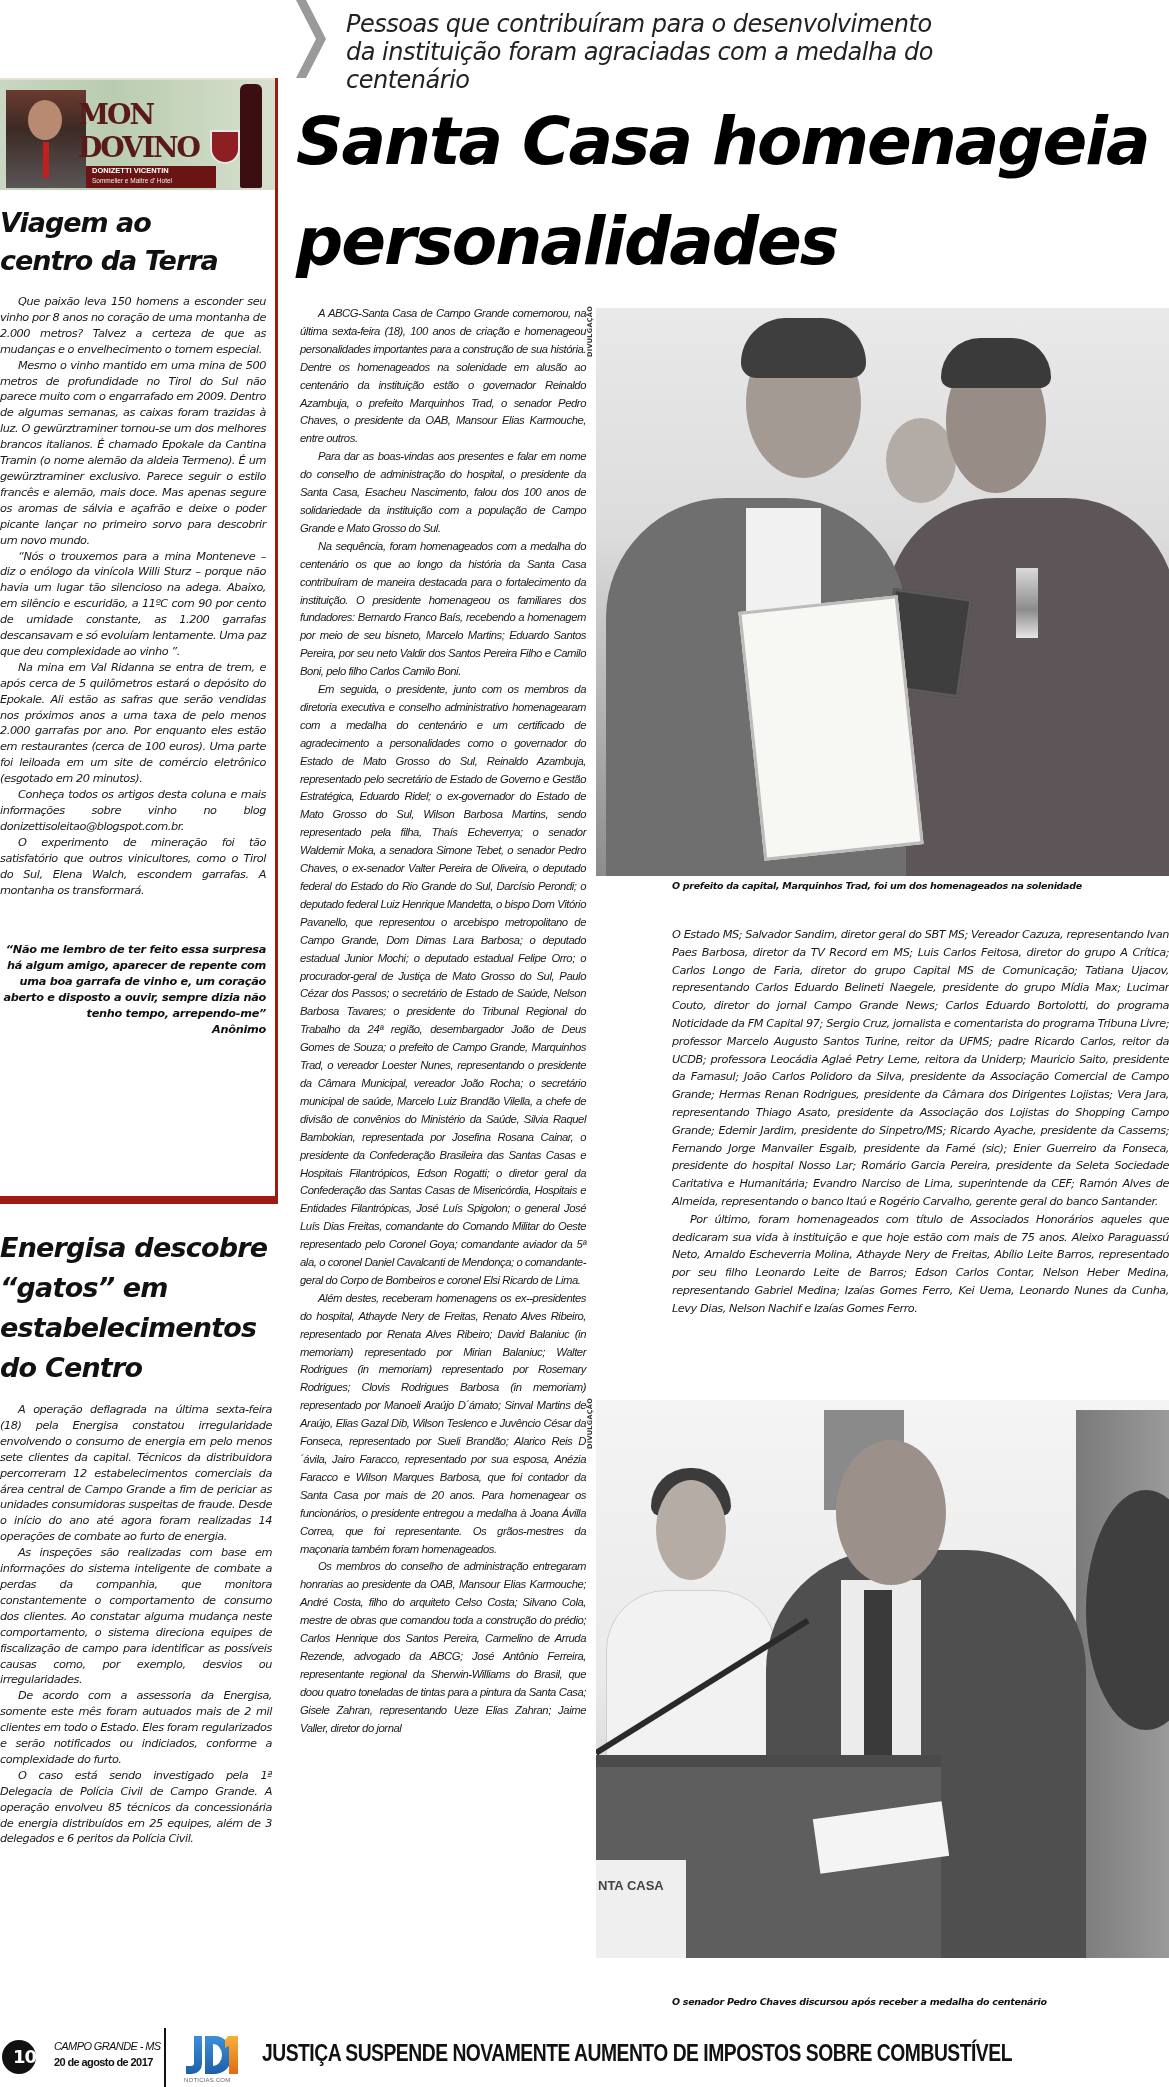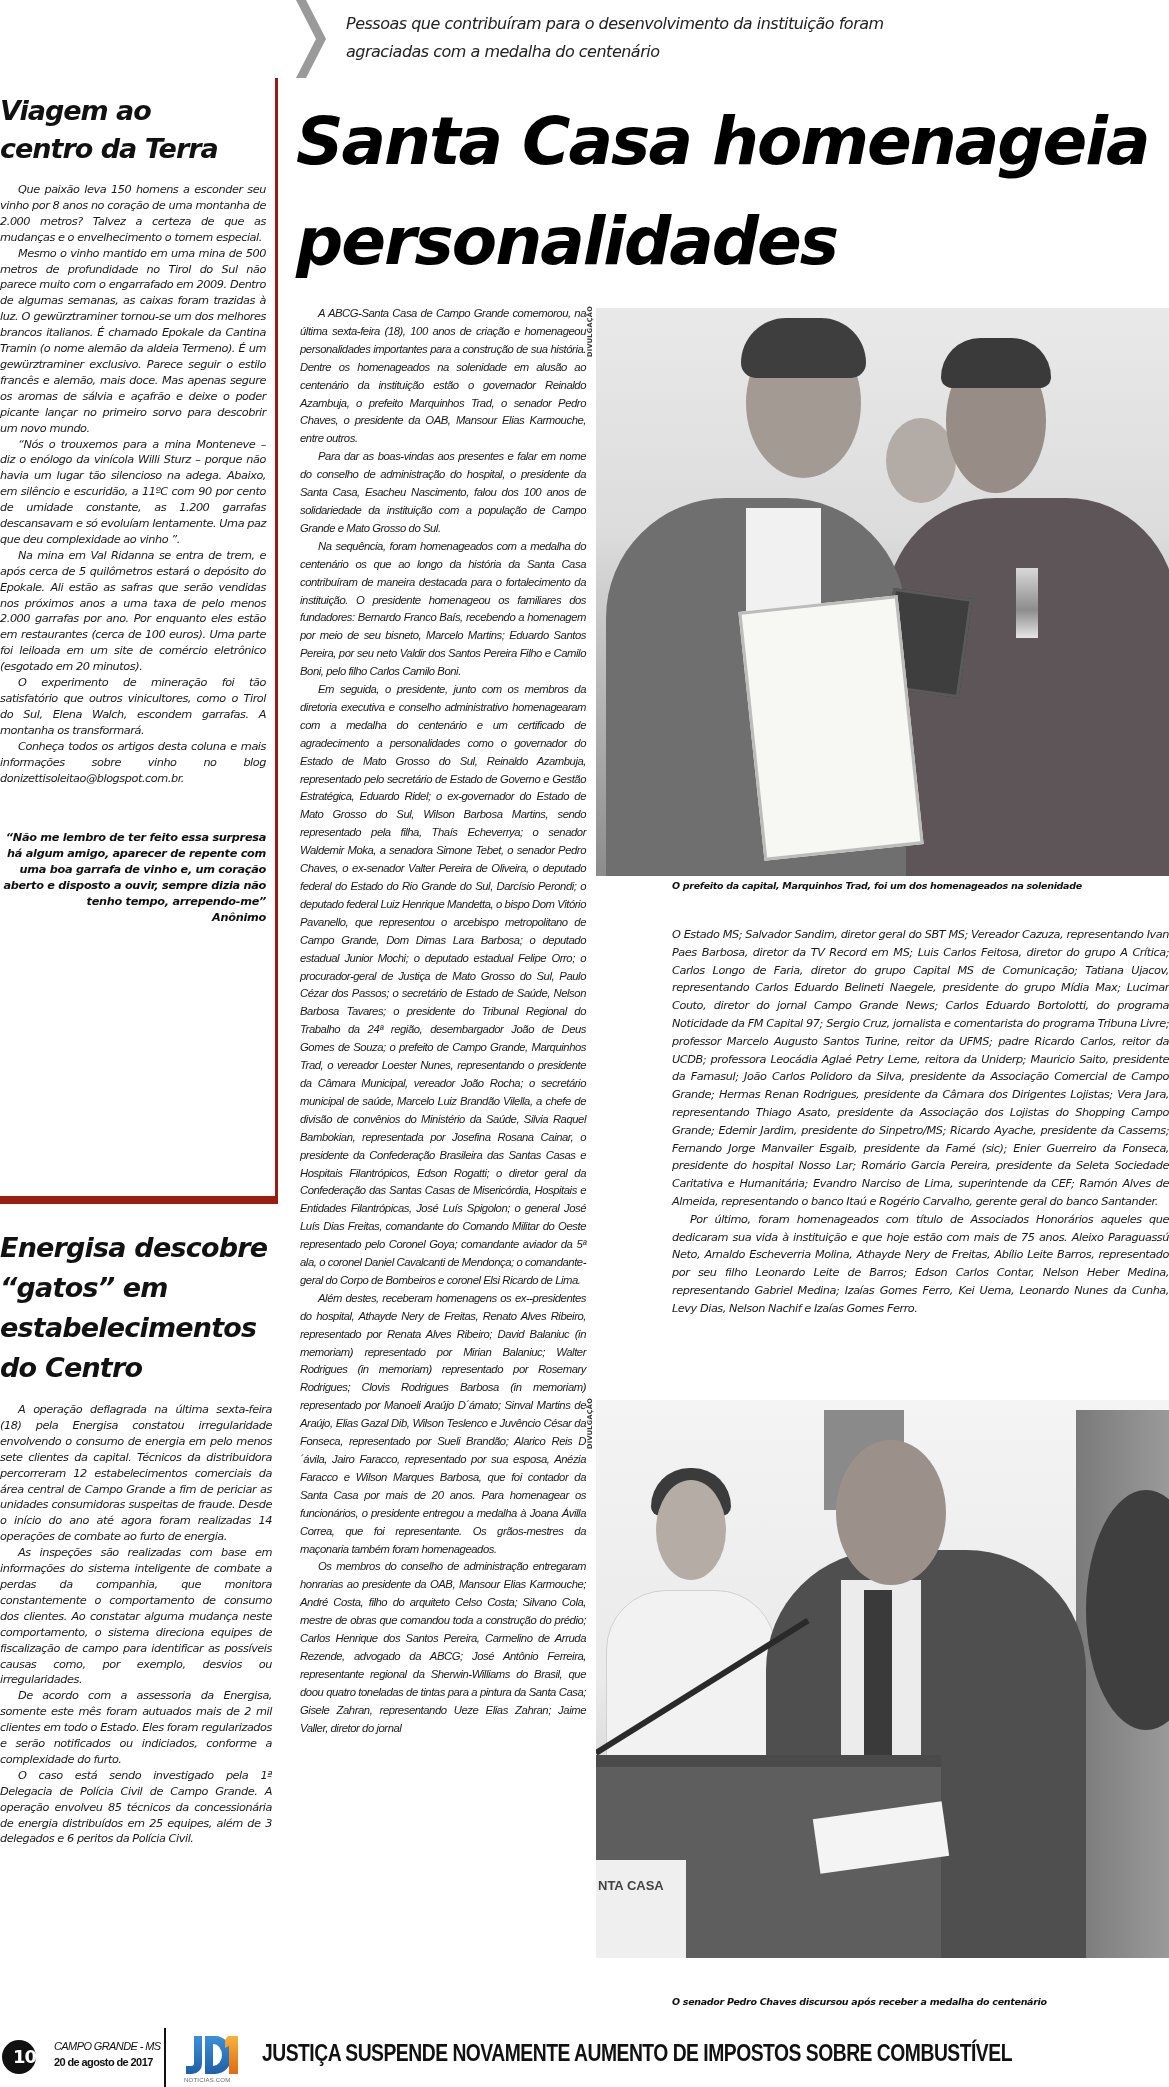--- a/index.html
+++ b/index.html
@@ -3,21 +3,21 @@
 <meta charset="utf-8">
 <style>
   * { box-sizing: border-box; margin: 0; padding: 0; }
   html, body { width: 1169px; height: 2087px; background: #ffffff; overflow: hidden; }
   body { position: relative; font-family: "Liberation Sans", sans-serif; color: #111; }
 
   .abs { position: absolute; }
 
   
   .deck-chevron { left: 296px; top: 0; width: 30px; height: 78px; }
-  .deck { left: 346px; top: 10px; width: 620px; font-family: "DejaVu Sans", sans-serif; font-style: italic; font-size: 16px; line-height: 28px; color: #222; letter-spacing: -0.5px; }
+  .deck { left: 346px; top: 10px; width: 620px; font-family: "DejaVu Sans", sans-serif; font-style: italic; font-size: 24px; line-height: 28px; color: #222; letter-spacing: -0.5px; }
 
   .headline { left: 296px; top: 92px; width: 870px; font-family: "DejaVu Sans", sans-serif; font-weight: bold; font-style: italic; font-size: 66px; line-height: 100px; color: #000; letter-spacing: -2px; }
 
   
   .col-left { left: 0; top: 78px; width: 278px; }
   .wine-banner { position: relative; width: 276px; height: 112px; background: linear-gradient(90deg,#c9d6c2 0%,#b9ccb0 40%,#d7e0cd 100%); border-top: 2px solid #e8e2d6; overflow: hidden; }
   .wine-photo { position: absolute; left: 6px; top: 10px; width: 80px; height: 98px; background: linear-gradient(180deg,#6b3a2f 0%,#3d2a24 40%,#5a5556 100%); }
   .wine-photo .face { position:absolute; left: 22px; top: 10px; width: 34px; height: 40px; border-radius: 50%; background:#b88a72; }
   .wine-photo .tie { position:absolute; left: 37px; top: 52px; width: 6px; height: 36px; background:#c0211f; }
   .wine-title { position: absolute; left: 78px; top: 18px; font-family: "DejaVu Serif", serif; font-size: 28px; color: #5a1a1a; letter-spacing: -2px; font-weight: bold; }
@@ -106,31 +106,44 @@
   <polygon points="0,0 10,0 30,39 10,78 0,78 20,39" fill="#9a9a9a"></polygon>
 </svg>
 <div class="abs deck">Pessoas que contribuíram para o desenvolvimento da instituição foram agraciadas com a medalha do centenário</div>
 
 <h1 class="abs headline">
   <span>Santa Casa homenageia</span><br>
   <span>personalidades</span>
 </h1>
 
 <div class="abs col-left">
+  <div class="wine-banner">
+    <div class="wine-photo">
+      <div class="face"></div>
+        <div class="tie"></div>
+    </div>
+    <div class="wine-title">MON DOVINO</div>
+    <div class="wine-glass"></div>
+    <div class="wine-bottle"></div>
+    <div class="wine-name-bar">
+      <span class="wine-name">DONIZETTI VICENTIN</span>
+      <span class="wine-role">Sommelier e Maitre d' Hotel</span>
+    </div>
+  </div>
   <h2 class="col-title">
     <span>Viagem ao</span><br>
     <span>centro da Terra</span>
   </h2>
   <div class="col-body">
     <p>Que paixão leva 150 homens a esconder seu vinho por 8 anos no coração de uma montanha de 2.000 metros? Talvez a certeza de que as mudanças e o envelhecimento o tornem especial.</p>
     <p>Mesmo o vinho mantido em uma mina de 500 metros de profundidade no Tirol do Sul não parece muito com o engarrafado em 2009. Dentro de algumas semanas, as caixas foram trazidas à luz. O gewürztraminer tornou-se um dos melhores brancos italianos. É chamado Epokale da Cantina Tramin (o nome alemão da aldeia Termeno). É um gewürztraminer exclusivo. Parece seguir o estilo francês e alemão, mais doce. Mas apenas segure os aromas de sálvia e açafrão e deixe o poder picante lançar no primeiro sorvo para descobrir um novo mundo.</p>
     <p>“Nós o trouxemos para a mina Monteneve – diz o enólogo da vinícola Willi Sturz – porque não havia um lugar tão silencioso na adega. Abaixo, em silêncio e escuridão, a 11ºC com 90 por cento de umidade constante, as 1.200 garrafas descansavam e só evoluíam lentamente. Uma paz que deu complexidade ao vinho ”.</p>
     <p>Na mina em Val Ridanna se entra de trem, e após cerca de 5 quilômetros estará o depósito do Epokale. Ali estão as safras que serão vendidas nos próximos anos a uma taxa de pelo menos 2.000 garrafas por ano. Por enquanto eles estão em restaurantes (cerca de 100 euros). Uma parte foi leiloada em um site de comércio eletrônico (esgotado em 20 minutos).</p>
+    <p>Conheça todos os artigos desta coluna e mais informações sobre vinho no blog donizettisoleitao@blogspot.com.br.</p>
     <p>O experimento de mineração foi tão satisfatório que outros vinicultores, como o Tirol do Sul, Elena Walch, escondem garrafas. A montanha os transformará.</p>
-    <p>Conheça todos os artigos desta coluna e mais informações sobre vinho no blog donizettisoleitao@blogspot.com.br.</p>
   </div>
   <div class="quote">
     <span>“Não me lembro de ter feito essa surpresa há algum amigo, aparecer de repente com uma boa garrafa de vinho e, um coração aberto e disposto a ouvir, sempre dizia não tenho tempo, arrependo-me”</span>
     <span class="quote-author">Anônimo</span>
   </div>
 </div>
 <div class="abs red-rule-v"></div>
 <div class="abs red-rule-h"></div>
 
 <h2 class="abs energisa-title">

